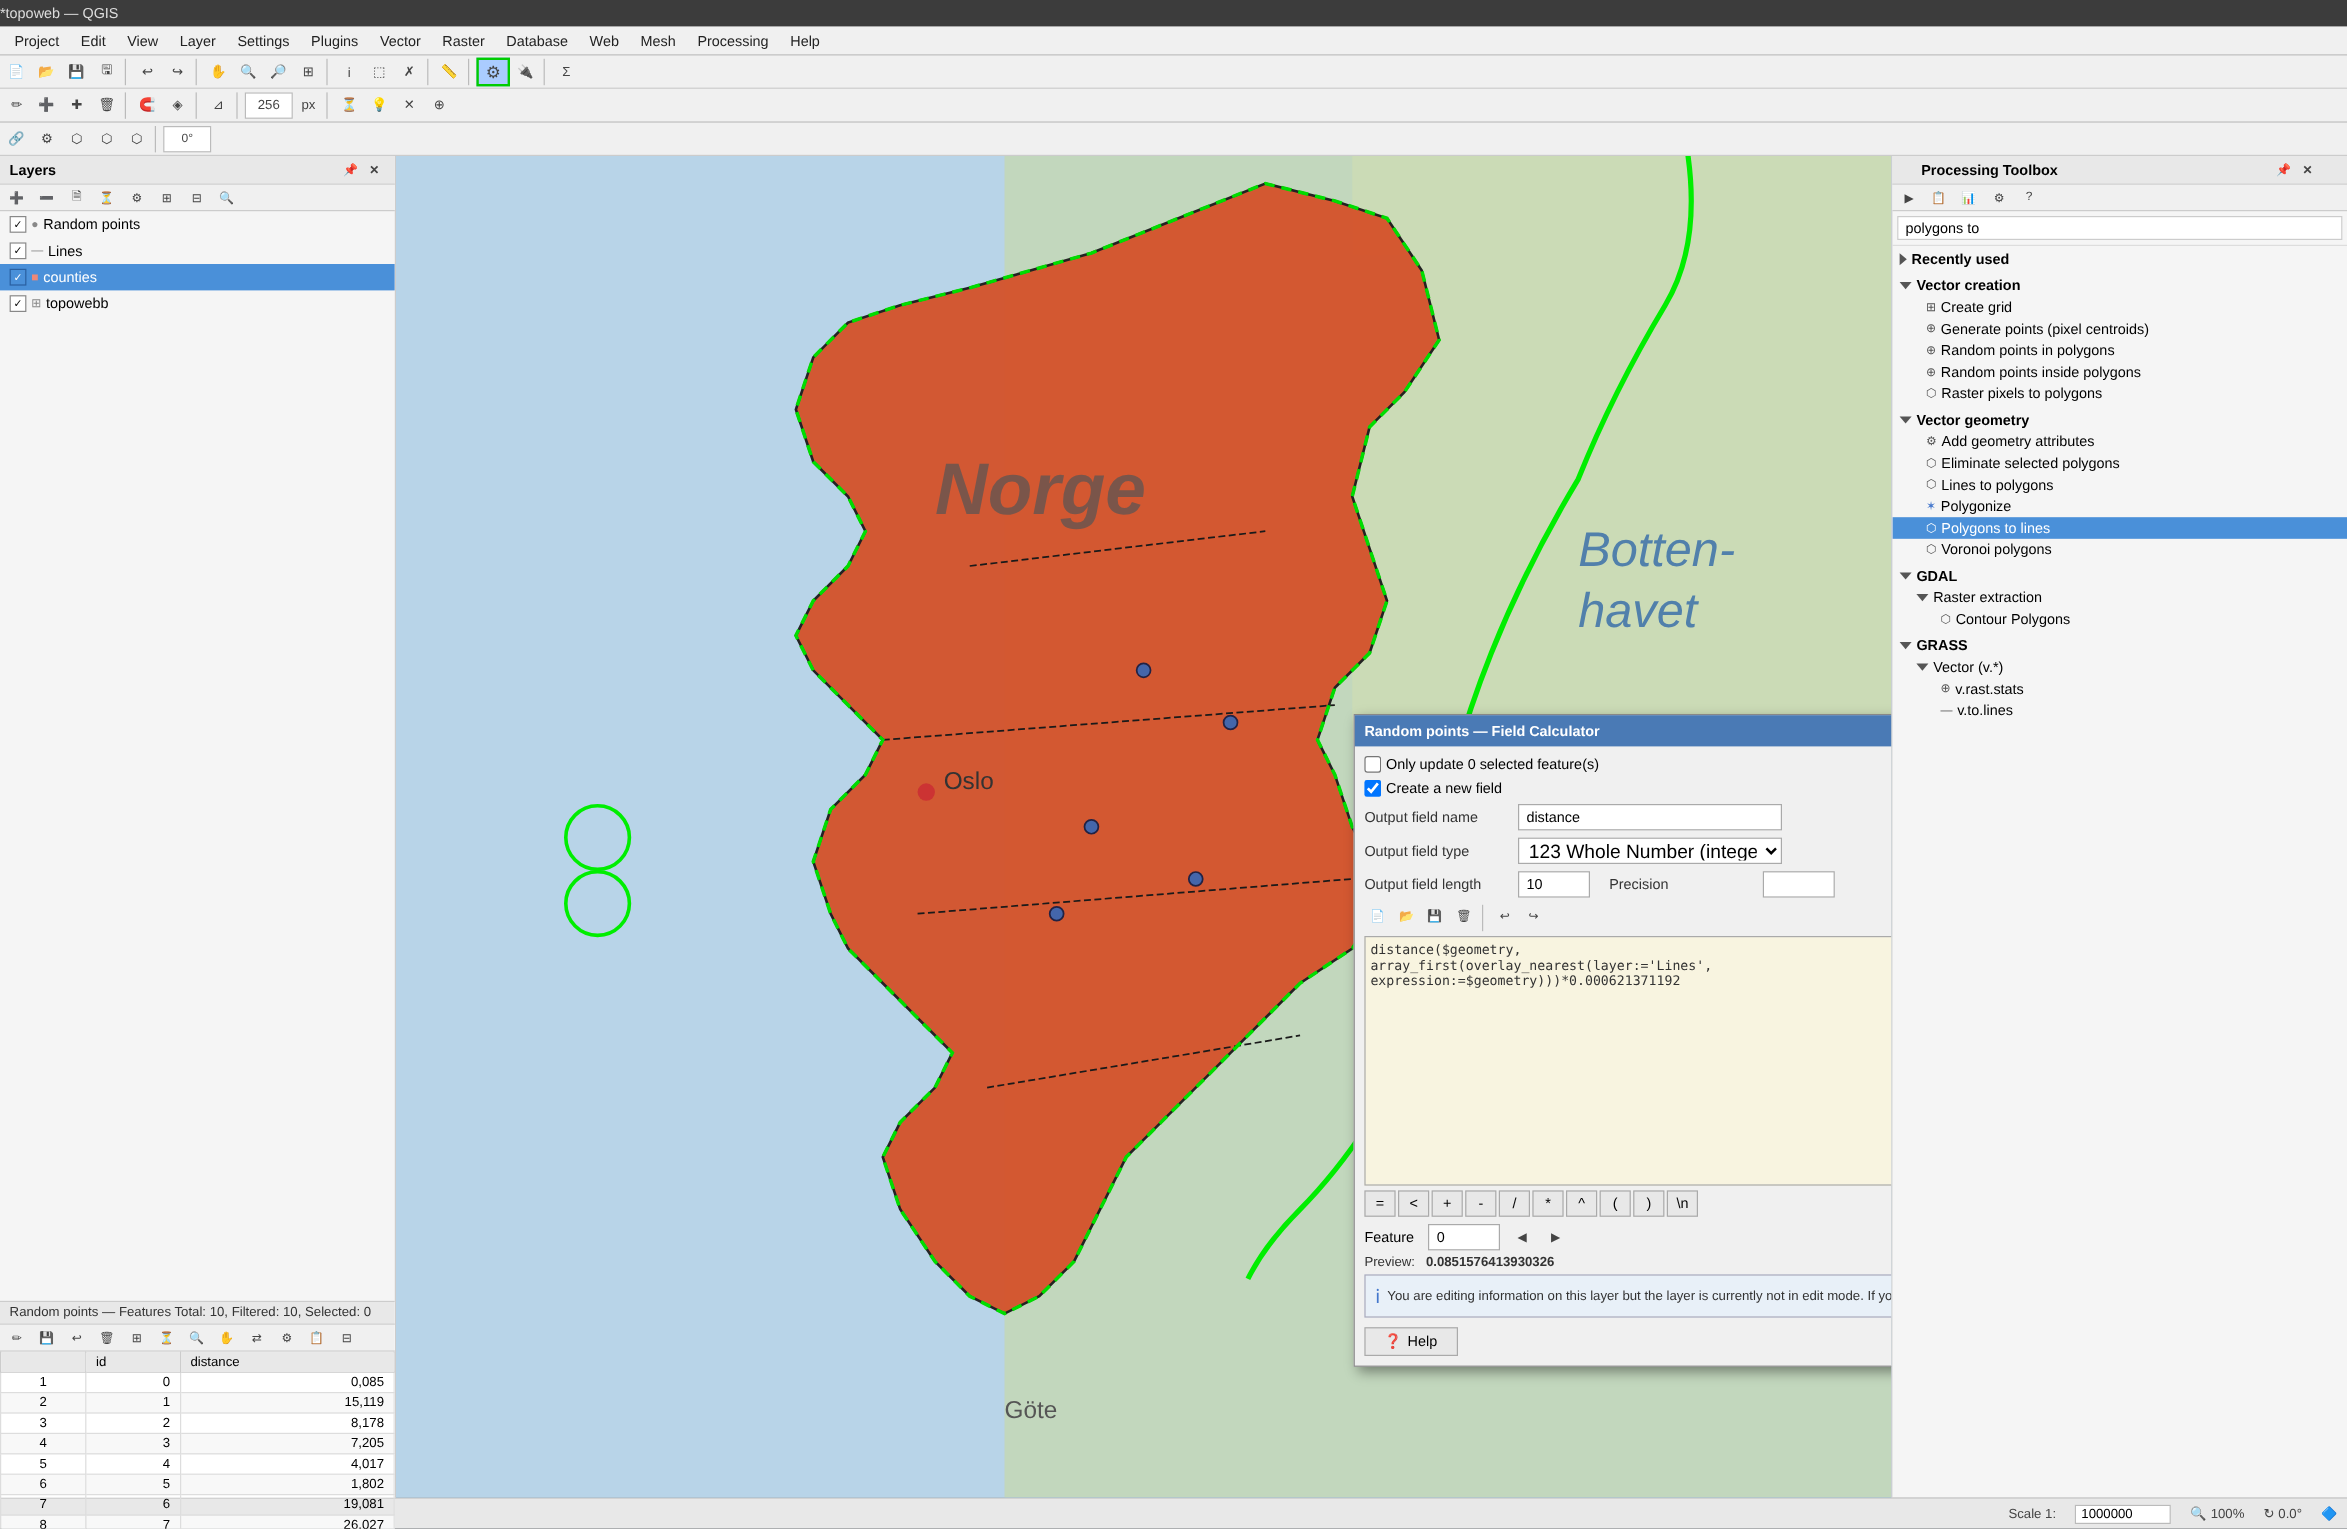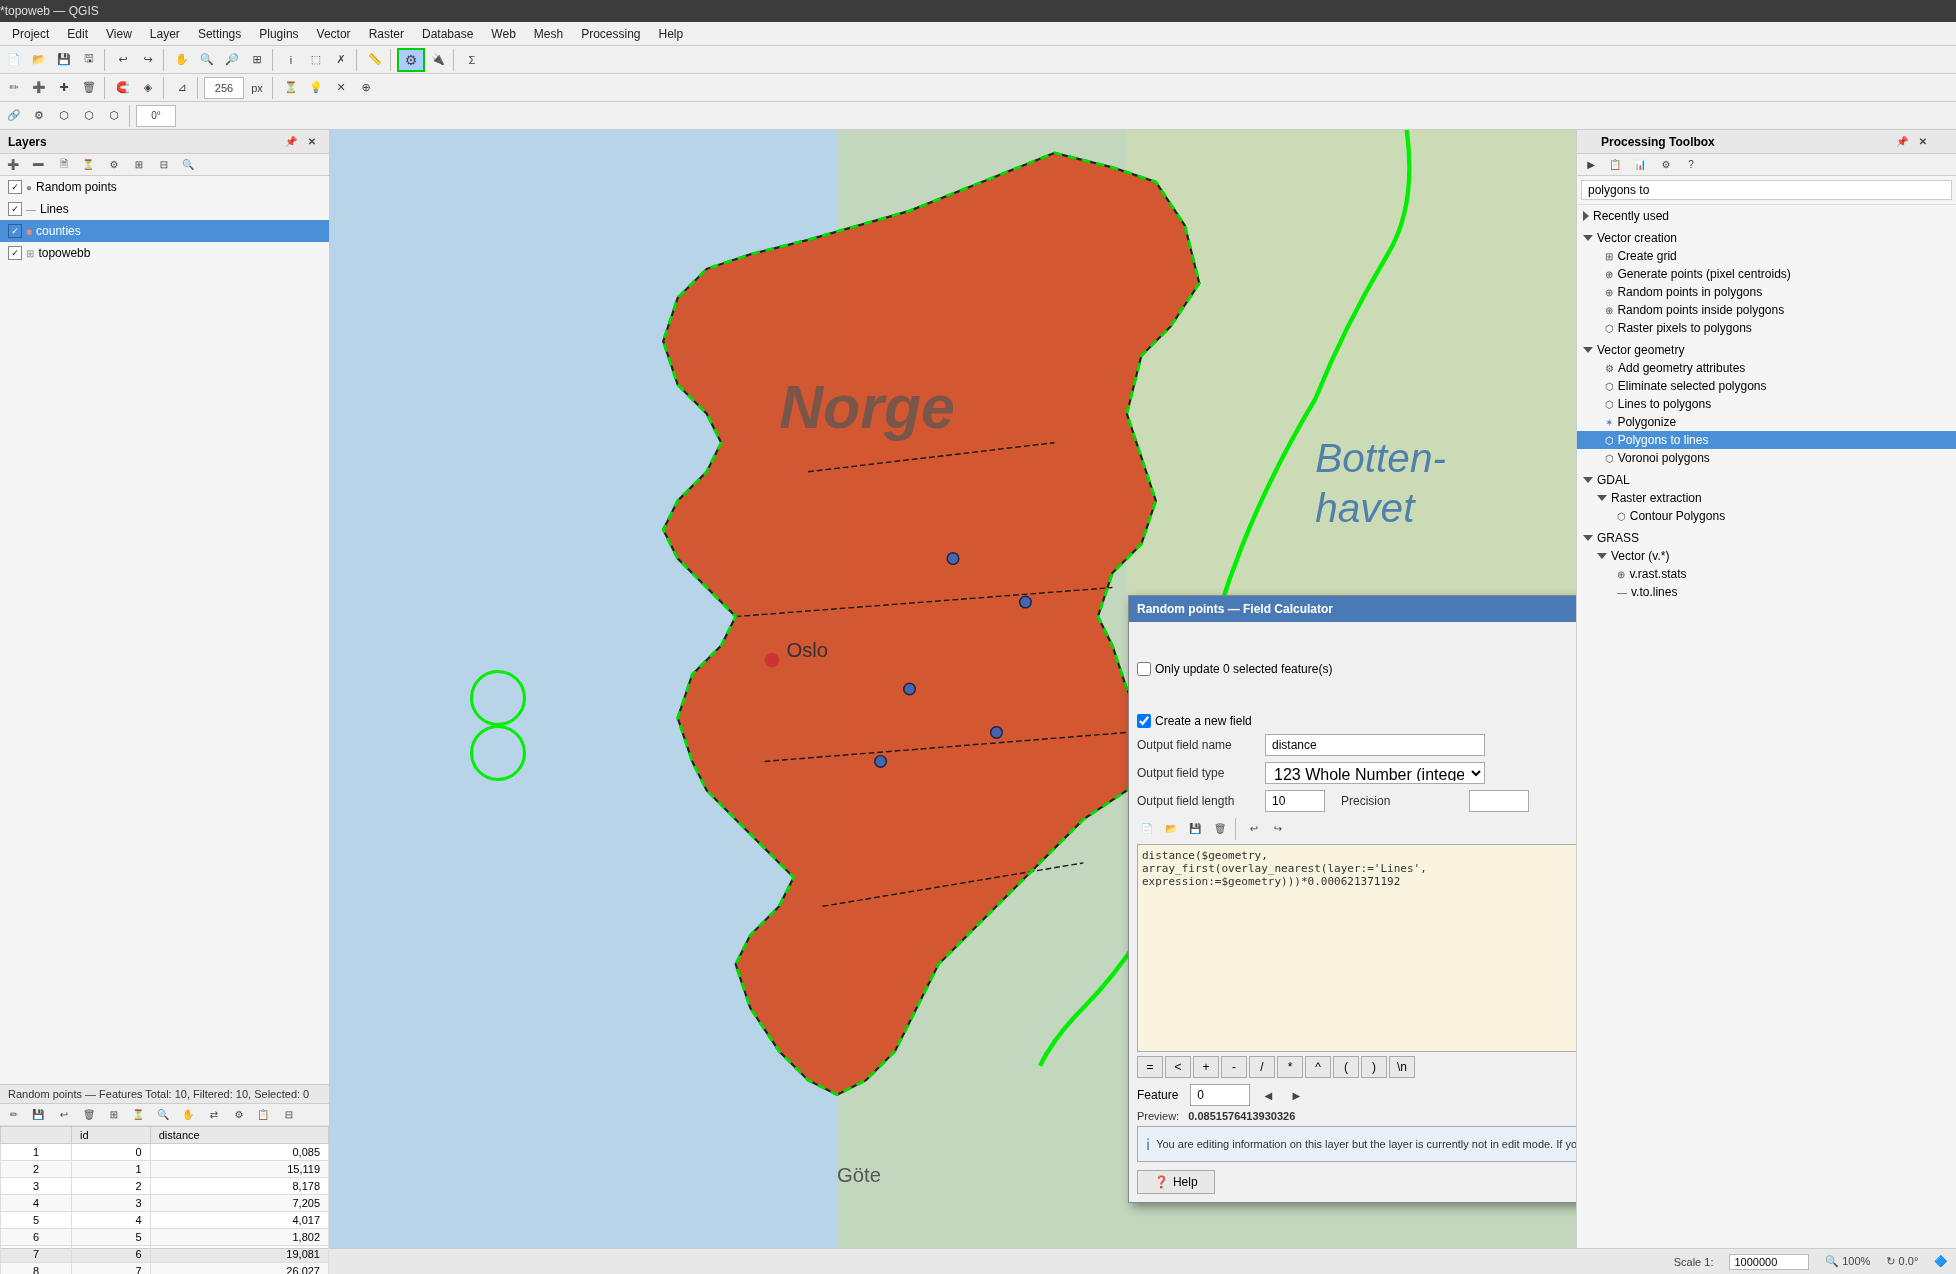--- a/index.html
+++ b/index.html
@@ -157,21 +157,21 @@
     }
     .tree-group {
       padding: 2px 0;
     }
     .tree-group-header {
       display: flex;
       align-items: center;
       padding: 2px 6px;
       cursor: pointer;
       gap: 4px;
-      font-weight: normal;
+      font-weight: bold;
     }
     .tree-item {
       padding: 2px 28px;
       cursor: pointer;
       display: flex;
       align-items: center;
       gap: 4px;
     }
     .tree-item.selected { background: #4a90d9; color: white; }
     .tri-right { display: inline-block; width: 0; height: 0; border-top: 5px solid transparent; border-bottom: 5px solid transparent; border-left: 6px solid #555; }
@@ -391,21 +391,20 @@
       pointer-events: none;
     }
 
     
     .checkbox-label {
       display: flex;
       align-items: center;
       gap: 4px;
       font-size: 12px;
       cursor: pointer;
-      margin-top: 32px;
     }
     input[type=checkbox] { width: 14px; height: 14px; }
 
     
     ::-webkit-scrollbar { width: 8px; height: 8px; }
     ::-webkit-scrollbar-track { background: #f0f0f0; }
     ::-webkit-scrollbar-thumb { background: #bbb; border-radius: 2px; }
 
     #fc-checkbox-row {
       display: flex;

